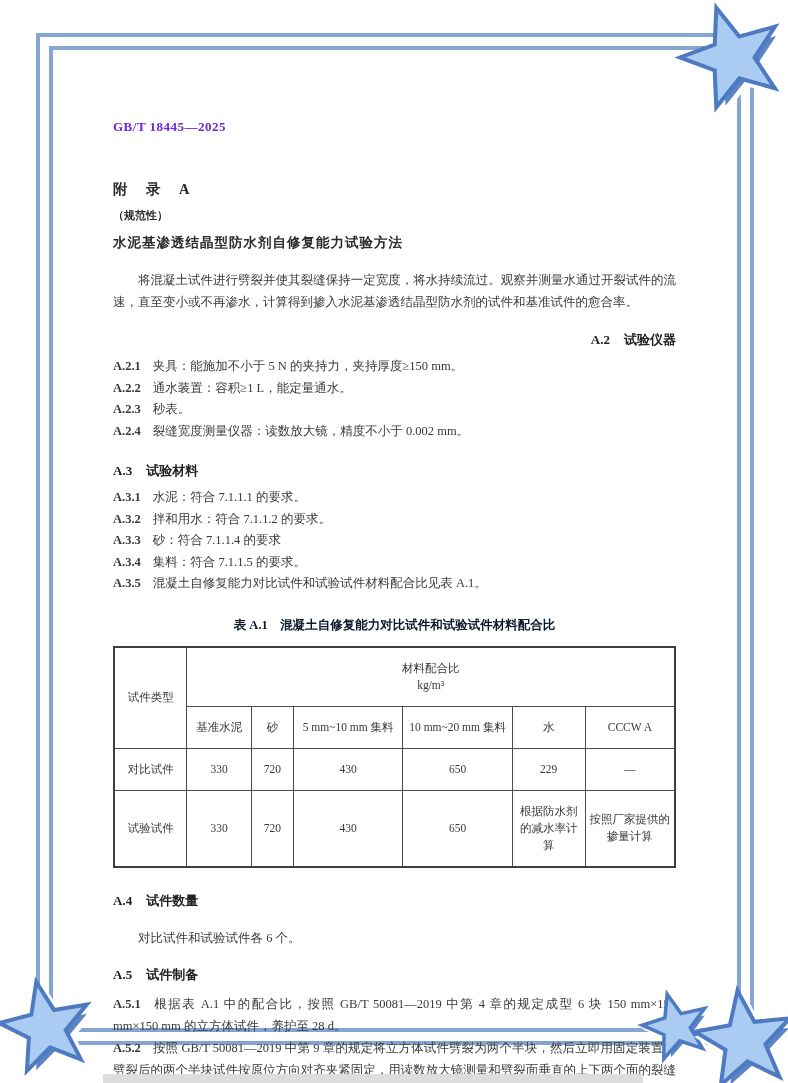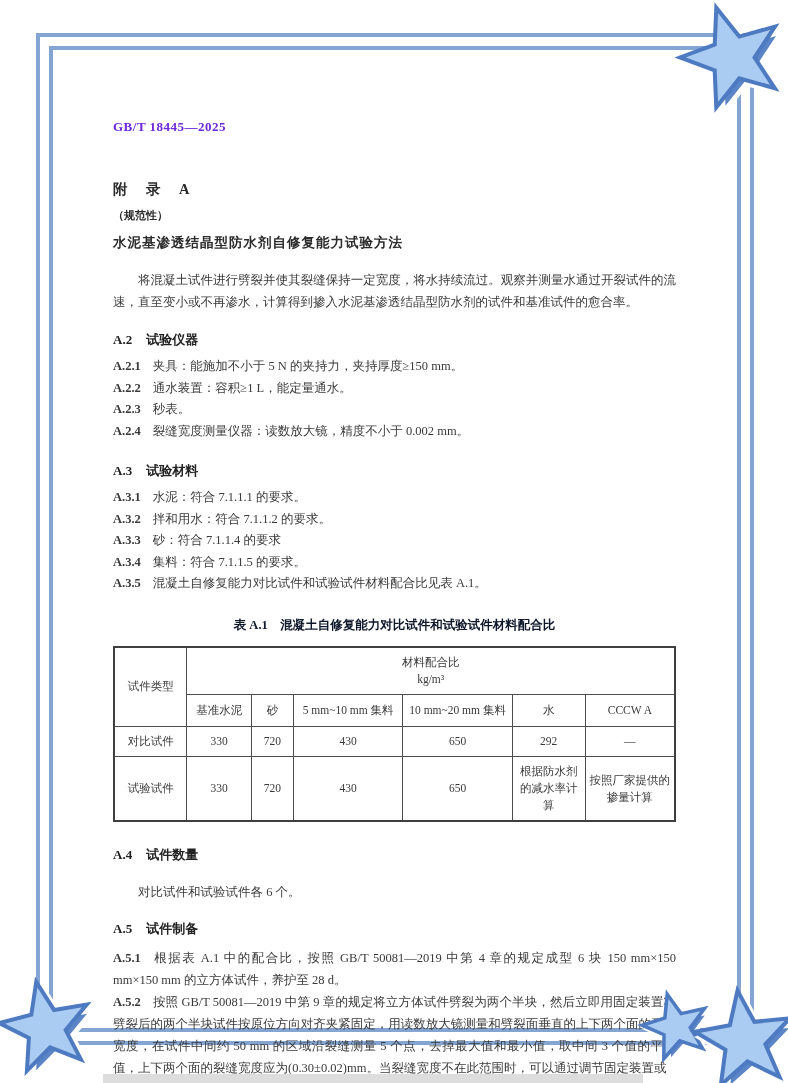--- a/index.html
+++ b/index.html
@@ -43,21 +43,21 @@
   table.mix-table {
     margin-top: 10px;
     width: 100%;
     border-collapse: collapse;
     font-size: 11.5px;
     color: #3a3a3a;
     text-align: center;
   }
   table.mix-table th, table.mix-table td {
     border: 1px solid #4c4c4c;
-    padding: 6px 3px;
+    padding: 12px 3px;
     font-weight: normal;
     line-height: 17px;
   }
   table.mix-table { border: 2px solid #3f3f3f; }
   .th-group { height: 48px; }
   .th-sub { height: 32px; }
   .row-contrast td { height: 28px; }
   .row-test td { height: 46px; }
   .unit-line { display: block; }
 
@@ -77,21 +77,21 @@
 <div class="content">
 
   <div class="doc-number">GB/T 18445—2025</div>
 
   <div class="appendix-title appendix-line1">附　录　A</div>
   <div class="appendix-title appendix-line2">（规范性）</div>
   <div class="appendix-title appendix-line3">水泥基渗透结晶型防水剂自修复能力试验方法</div>
 
   <p class="para">将混凝土试件进行劈裂并使其裂缝保持一定宽度，将水持续流过。观察并测量水通过开裂试件的流速，直至变小或不再渗水，计算得到掺入水泥基渗透结晶型防水剂的试件和基准试件的愈合率。</p>
 
-  <div class="sec-heading" style="margin-top:16px;">
+  <div class="sec-heading" style="margin-top:16px;text-align:right;">
     <span class="sec-num">A.2</span><span>试验仪器</span>
   </div>
   <div class="items-block">
     <p class="item"><span class="item-num">A.2.1</span><span>夹具：能施加不小于 5 N 的夹持力，夹持厚度≥150 mm。</span></p>
     <p class="item"><span class="item-num">A.2.2</span><span>通水装置：容积≥1 L，能定量通水。</span></p>
     <p class="item"><span class="item-num">A.2.3</span><span>秒表。</span></p>
     <p class="item"><span class="item-num">A.2.4</span><span>裂缝宽度测量仪器：读数放大镜，精度不小于 0.002 mm。</span></p>
   </div>
 
   <div class="sec-heading">
@@ -131,21 +131,21 @@
       <th>10 mm~20 mm 集料</th>
       <th>水</th>
       <th>CCCW A</th>
     </tr>
     <tr class="row-contrast">
       <td>对比试件</td>
       <td>330</td>
       <td>720</td>
       <td>430</td>
       <td>650</td>
-      <td>292</td>
+      <td>229</td>
       <td>—</td>
     </tr>
     <tr class="row-test">
       <td>试验试件</td>
       <td>330</td>
       <td>720</td>
       <td>430</td>
       <td>650</td>
       <td>根据防水剂的减水率计算</td>
       <td>按照厂家提供的掺量计算</td>

